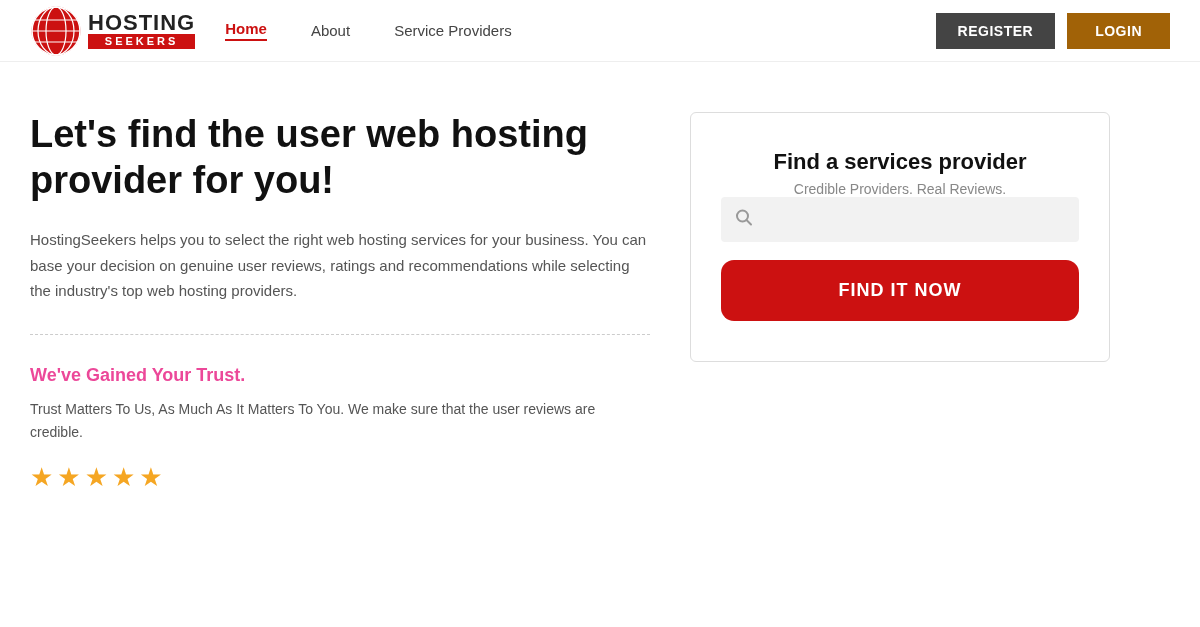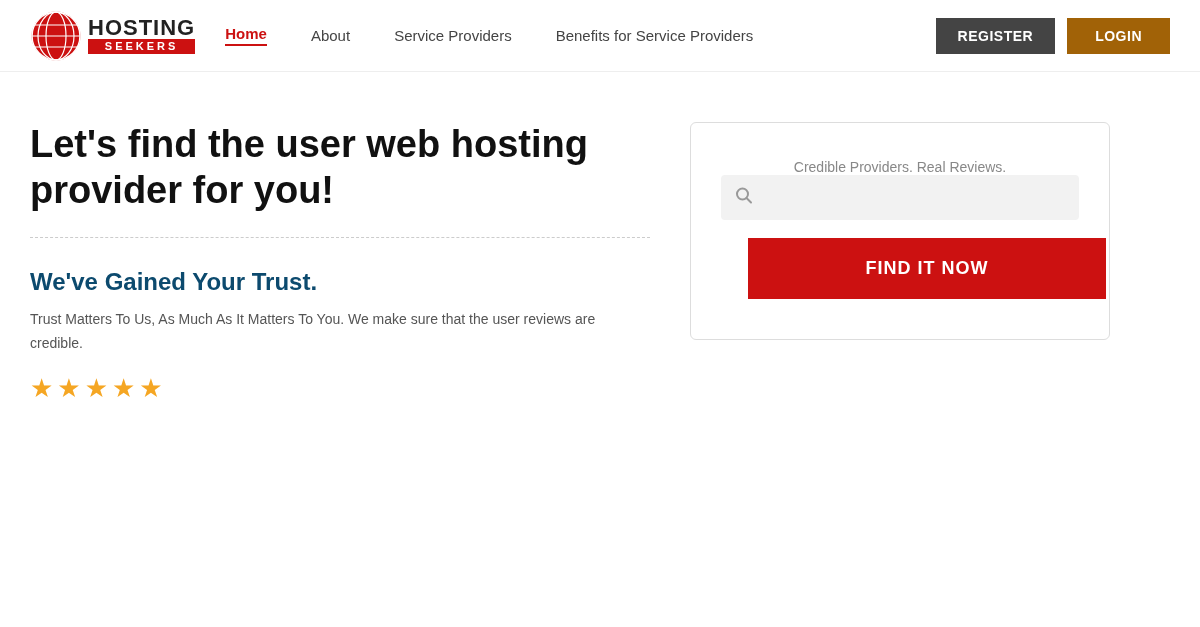--- a/index.html
+++ b/index.html
@@ -3,21 +3,21 @@
   <meta charset="utf-8">
   <style>
     * { margin: 0; padding: 0; box-sizing: border-box; }
     body { font-family: Arial, sans-serif; background: #fff; color: #333; }
 
     
     nav {
       display: flex;
       align-items: center;
       padding: 0 30px;
-      height: 72px;
+      height: 62px;
       border-bottom: 1px solid #eee;
     }
     .logo-wrap {
       display: flex;
       align-items: center;
       margin-right: 30px;
       text-decoration: none;
     }
     .logo-globe {
       width: 52px;
@@ -111,23 +111,23 @@
       color: #555;
       line-height: 1.7;
       margin-bottom: 30px;
     }
     .divider {
       border: none;
       border-top: 1px dashed #ccc;
       margin: 20px 0 30px 0;
     }
     .trust-title {
-      font-size: 24px;
+      font-size: 18px;
       font-weight: 800;
-      color: #0c4a6e;
+      color: #ec4899;
       margin-bottom: 12px;
     }
     .trust-desc {
       font-size: 14px;
       color: #555;
       line-height: 1.7;
       margin-bottom: 17px;
     }
     .stars {
       display: flex;
@@ -186,22 +186,21 @@
     .find-btn {
       width: 100%;
       background: #cc1111;
       color: #fff;
       border: none;
       padding: 20px;
       font-size: 18px;
       font-weight: 800;
       letter-spacing: 1px;
       cursor: pointer;
-      border-radius: 0;
-      margin-left: 27px;
+      border-radius: 13px;
     }
   </style>
 </head>
 <body>
 
 <nav>
   <a class="logo-wrap" href="#">
     <svg class="logo-globe" viewBox="0 0 52 52">
       <circle cx="26" cy="26" r="24" fill="#cc1111" stroke="#cc1111" stroke-width="1"></circle>
       <circle cx="26" cy="26" r="24" fill="none" stroke="#fff" stroke-width="1.5"></circle>
@@ -215,50 +214,51 @@
     <div class="logo-text">
       <span class="logo-hosting">HOSTING</span>
       <span class="logo-seekers">SEEKERS</span>
     </div>
   </a>
 
   <div class="nav-links">
     <a class="nav-link active" href="#">Home</a>
     <a class="nav-link" href="#">About</a>
     <a class="nav-link" href="#">Service Providers</a>
-    <a class="nav-link" href="#">Benefits for Service Providers</a>
   </div>
 
   <div class="nav-actions">
     <button class="btn-register">REGISTER</button>
     <button class="btn-login">LOGIN</button>
   </div>
 </nav>
 
 <div class="main-content">
 
   <div class="left-col">
     <h1 class="hero-title">Let's find the user web hosting provider for you!</h1>
+    <p class="hero-desc">HostingSeekers helps you to select the right web hosting services for your business. You can base your decision on genuine user reviews, ratings and recommendations while selecting the industry's top web hosting providers.</p>
 
     <hr class="divider">
 
     <h2 class="trust-title">We've Gained Your Trust.</h2>
     <p class="trust-desc">Trust Matters To Us, As Much As It Matters To You. We make sure that the user reviews are credible.</p>
 
     <div class="stars">
       <span class="star">★</span>
       <span class="star">★</span>
       <span class="star">★</span>
       <span class="star">★</span>
       <span class="star">★</span>
     </div>
   </div>
 
   <div class="right-col">
     <div class="search-card">
+      <h3 class="card-title">Find a services provider</h3>
       <p class="card-subtitle">Credible Providers. Real Reviews.</p>
 
       <div class="search-input-wrap">
         <span class="search-icon-inner">
           <svg width="18" height="18" viewBox="0 0 18 18" fill="none">
             <circle cx="7.5" cy="7.5" r="5.5" stroke="#999" stroke-width="2"></circle>
             <line x1="11.5" y1="11.5" x2="16" y2="16" stroke="#999" stroke-width="2" stroke-linecap="round"></line>
           </svg>
         </span>
         <input class="search-input" type="text" placeholder="" style="">

